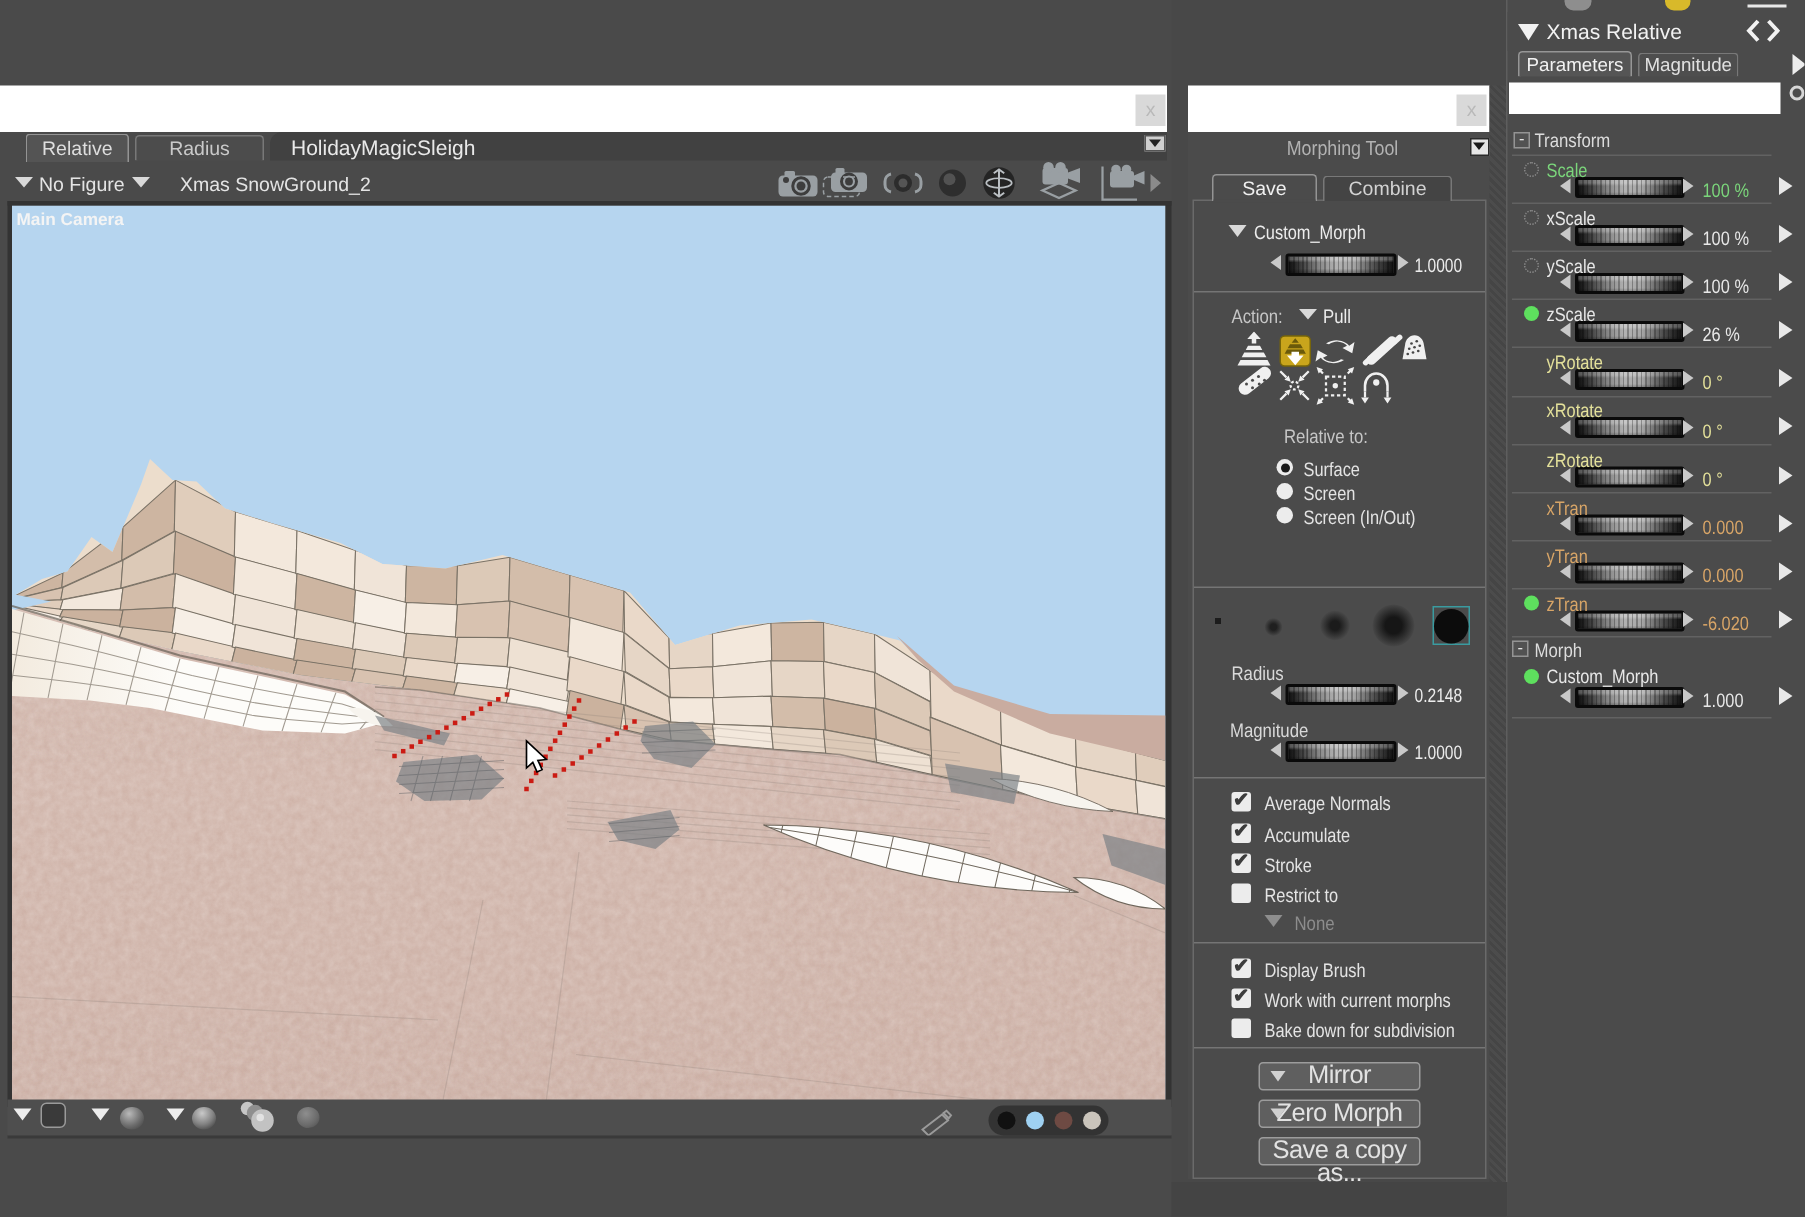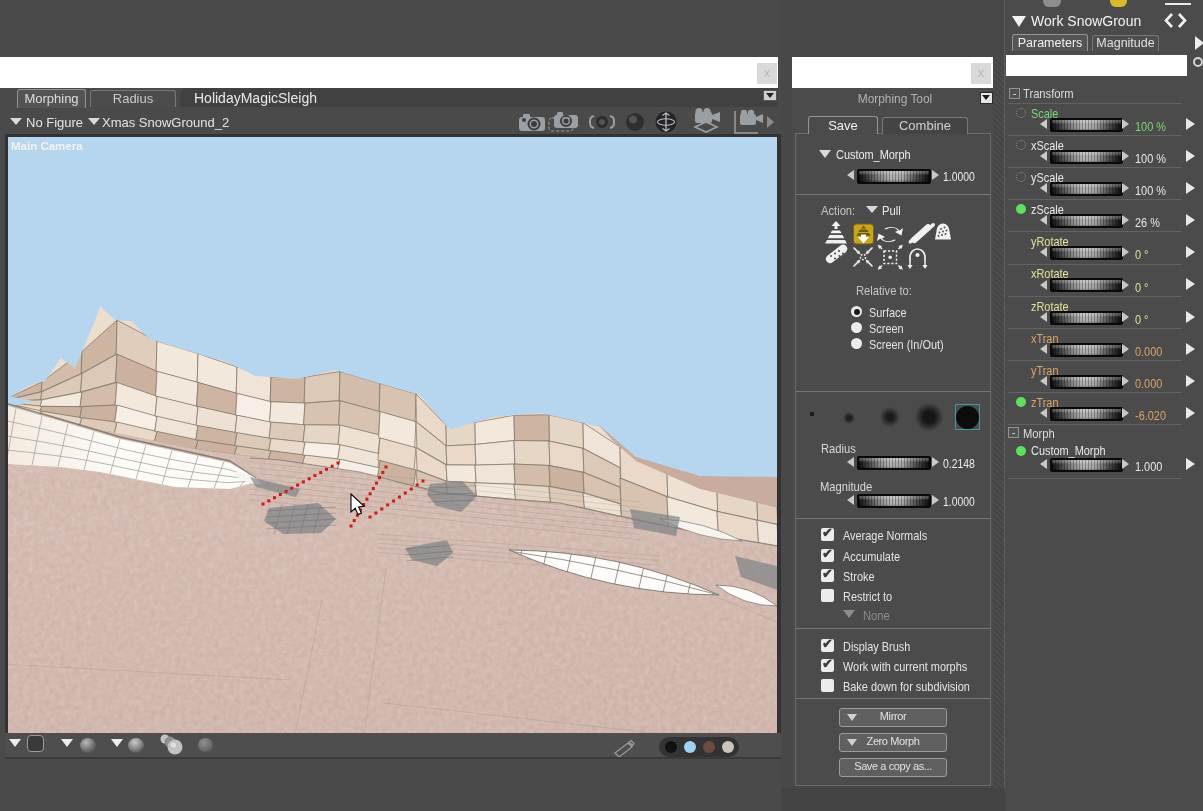--- a/index.html
+++ b/index.html
@@ -18,21 +18,21 @@
 .pdiv{position:absolute;left:1008px;width:173px;height:1px;background:#626262}
 .gdot{position:absolute;width:10px;height:10px;border-radius:50%;background:#5ee05e}
 .dcirc{position:absolute;width:10px;height:10px;border-radius:50%;border:1px dotted #909090}
 .colbox{position:absolute;width:11px;height:11px;border:1px solid #949494;color:#e4e4e4;font-size:11px;line-height:8px;text-align:center;background:#525252}
 .colbox span{position:relative;top:0px}
 .seclab{position:absolute;font-size:13px;color:#dcdcdc;transform:scaleX(.86);transform-origin:0 50%;white-space:nowrap}
 .chk{position:absolute;width:13px;height:13px;background:#ececec;border-radius:2px}
 .chk:after{content:"✔";position:absolute;left:1px;top:-3px;font-size:13px;font-weight:bold;color:#3c3c3c}
 .chku{position:absolute;width:13px;height:13px;background:#ececec;border-radius:2px}
 .clab{position:absolute;font-size:13px;color:#e4e4e4;transform:scaleX(.84);transform-origin:0 50%;white-space:nowrap}
-.mbtn{position:absolute;left:839px;width:108px;height:19px;background:#5f5f5f;border:1px solid #9c9c9c;border-radius:3px;color:#e2e2e2;font-size:11px;text-align:center;line-height:15px;letter-spacing:-0.4px}
+.mbtn{position:absolute;left:839px;width:108px;height:19px;background:#5f5f5f;border:1px solid #9c9c9c;border-radius:3px;color:#e2e2e2;font-size:17px;text-align:center;line-height:15px;letter-spacing:-0.4px}
 .mbtn .bt{position:absolute;left:7px;top:5px;width:0;height:0;border-style:solid;border-width:7px 5.5px 0 5.5px;border-color:#d0d0d0 transparent transparent transparent}
 .radio{position:absolute;width:11px;height:11px;border-radius:50%;background:#ececec}
 .radio.sel:after{content:"";position:absolute;left:2.5px;top:2.5px;width:6px;height:6px;border-radius:50%;background:#1a1a1a}
 .tab{position:absolute;font-size:13px;text-align:center;border:1px solid #787878;border-bottom:none;border-radius:3px 3px 0 0}
 .xbtn{position:absolute;width:20px;height:21px;background:#d9d9d9;color:#b9b9b9;font-size:13px;text-align:center;line-height:20px}
 </style></head><body>
 <div id="page">
 
 <div class="abs" style="left:0;top:0;width:1203px;height:57px;background:#4a4a4a"></div>
 <div class="abs" style="left:781px;top:0;width:224px;height:811px;background:#484848"></div>
@@ -42,29 +42,29 @@
 <div class="abs" style="left:1043px;top:0;width:18px;height:7px;background:#8e8e8e;border-radius:0 0 6px 6px"></div>
 <div class="abs" style="left:1110px;top:0;width:17px;height:7px;background:#d8b92a;border-radius:0 0 6px 6px"></div>
 <div class="abs" style="left:1165px;top:3px;width:26px;height:2px;background:#e8e8e8"></div>
 
 <div class="abs" style="left:0;top:57px;width:778px;height:31px;background:#ffffff"></div>
 <div class="xbtn" style="left:757px;top:63px">x</div>
 <div class="abs" style="left:0;top:88px;width:781px;height:671px;background:#4a4a4a"></div>
 
 <div class="abs" style="left:180px;top:88px;width:598px;height:19px;background:#414141;border-radius:8px 0 0 0"></div>
 <div class="abs" style="left:194px;top:90px;font-size:14px;color:#e9e9e9">HolidayMagicSleigh</div>
-<div class="tab" style="left:17px;top:89px;width:69px;height:19px;background:#545454;color:#dedede;line-height:17px;border-color:#949494">Morphing</div>
+<div class="tab" style="left:17px;top:89px;width:69px;height:19px;background:#545454;color:#dedede;line-height:17px;border-color:#949494">Relative</div>
 <div class="tab" style="left:90px;top:90px;width:86px;height:17px;background:#4c4c4c;color:#c9c9c9;line-height:16px">Radius</div>
 <div class="abs" style="left:763px;top:90px;width:14px;height:11px;background:#cfcfcf;border:1px solid #555"></div>
 <div class="abs" style="left:765.5px;top:93px;width:0;height:0;border-style:solid;border-width:5px 4.5px 0 4.5px;border-color:#222 transparent transparent transparent"></div>
 
 <div class="tri-d" style="left:10px;top:118px;border-width:7px 6px 0 6px"></div>
 <div class="abs" style="left:26px;top:115px;font-size:13px;color:#e4e4e4">No Figure</div>
 <div class="tri-d" style="left:88px;top:118px;border-width:7px 6px 0 6px"></div>
-<div class="abs" style="left:102px;top:115px;font-size:13px;color:#e4e4e4">Xmas SnowGround_2</div>
+<div class="abs" style="left:120px;top:115px;font-size:13px;color:#e4e4e4">Xmas SnowGround_2</div>
 
 <svg class="abs" style="left:515px;top:108px" width="266" height="29" viewBox="0 0 266 29">
  <g fill="#999fa3">
   <rect x="4" y="9" width="26" height="14" rx="3"></rect>
         <circle cx="19" cy="16" r="5.5" fill="#999fa3" stroke="#3d3d3d" stroke-width="2"></circle>
         <circle cx="19" cy="16" r="3" fill="#3d3d3d"></circle>
         <circle cx="9" cy="12" r="2" fill="#3d3d3d"></circle>
         <rect x="8" y="6" width="7" height="4" rx="1"></rect>
  </g>
  <g fill="#999fa3">
@@ -520,21 +520,21 @@
 
 <div class="mbtn" style="top:708px"><span class="bt"></span>Mirror</div>
 <div class="mbtn" style="top:733px"><span class="bt"></span>Zero Morph</div>
 <div class="mbtn" style="top:758px">Save a copy as...</div>
 <div class="abs" style="left:781px;top:788px;width:224px;height:23px;background:#444444"></div>
 
 <div class="abs" style="left:993px;top:57px;width:11px;height:731px;background:repeating-linear-gradient(45deg,#454545 0 2px,#4c4c4c 2px 4px)"></div>
 
 <div class="abs" style="left:1005px;top:8px;width:198px;height:26px;background:#4b4b4b"></div>
 <div class="tri-d" style="left:1012px;top:16px;border-width:11px 7.5px 0 7.5px;border-top-color:#f2f2f2"></div>
-<div class="abs" style="left:1031px;top:13px;font-size:14px;color:#f2f2f2">Work SnowGroun</div>
+<div class="abs" style="left:1031px;top:13px;font-size:14px;color:#f2f2f2">Xmas Relative</div>
 <svg class="abs" style="left:1163px;top:12px" width="25" height="17" viewBox="0 0 25 17">
       <path d="M9,2 L3,8.5 L9,15 M16,2 L22,8.5 L16,15" fill="none" stroke="#f2f2f2" stroke-width="2.6"></path>
     </svg>
 <div class="tab" style="left:1012px;top:34px;width:76px;height:17px;background:#555555;color:#f2f2f2;line-height:16px;border-color:#969696;font-size:12.5px">Parameters</div>
 <div class="tab" style="left:1092px;top:35px;width:67px;height:16px;background:#4e4e4e;color:#e0e0e0;line-height:15px;font-size:12.5px">Magnitude</div>
 <div class="abs" style="left:1195px;top:36px;width:0;height:0;border-style:solid;border-width:7px 0 7px 9px;border-color:transparent transparent transparent #ededed"></div>
 <div class="abs" style="left:1006px;top:55px;width:181px;height:21px;background:#ffffff"></div>
 <div class="abs" style="left:1193px;top:57px;width:10px;height:10px;border-radius:50%;border:2px solid #d6d6d6"></div>
 <div class="colbox" style="left:1009px;top:88px"><span>-</span></div>
 <div class="seclab" style="left:1023px;top:86px">Transform</div>

